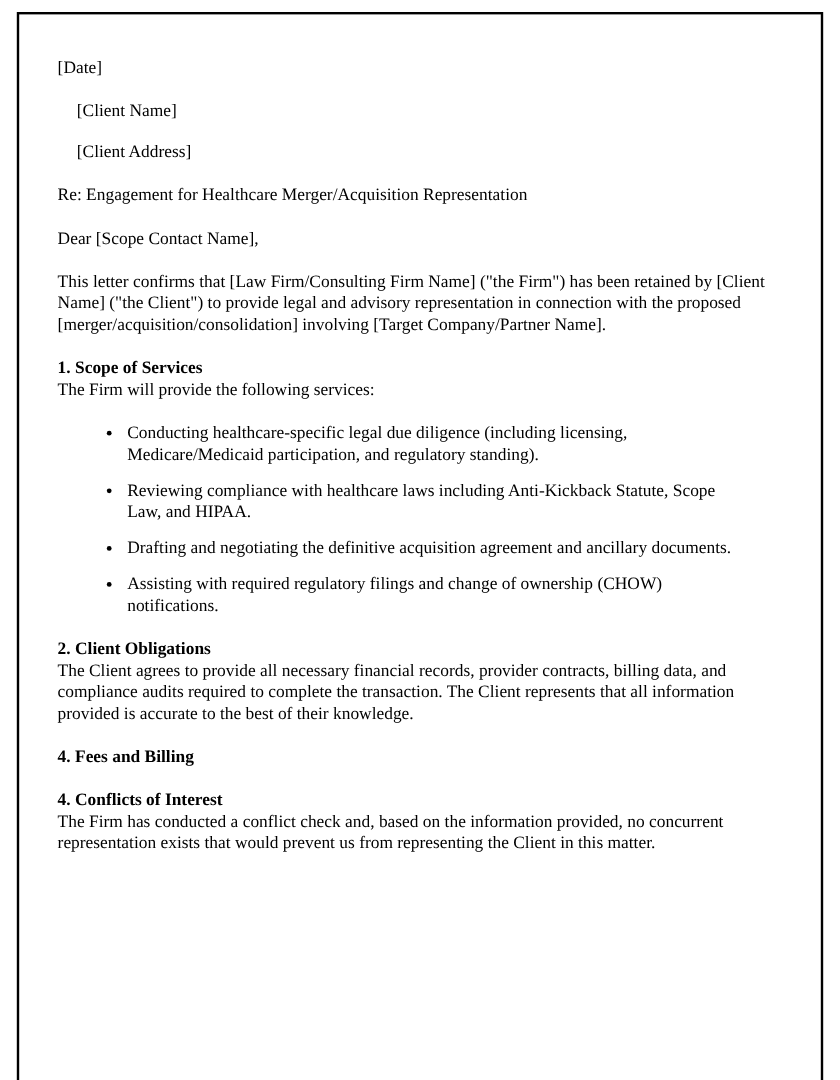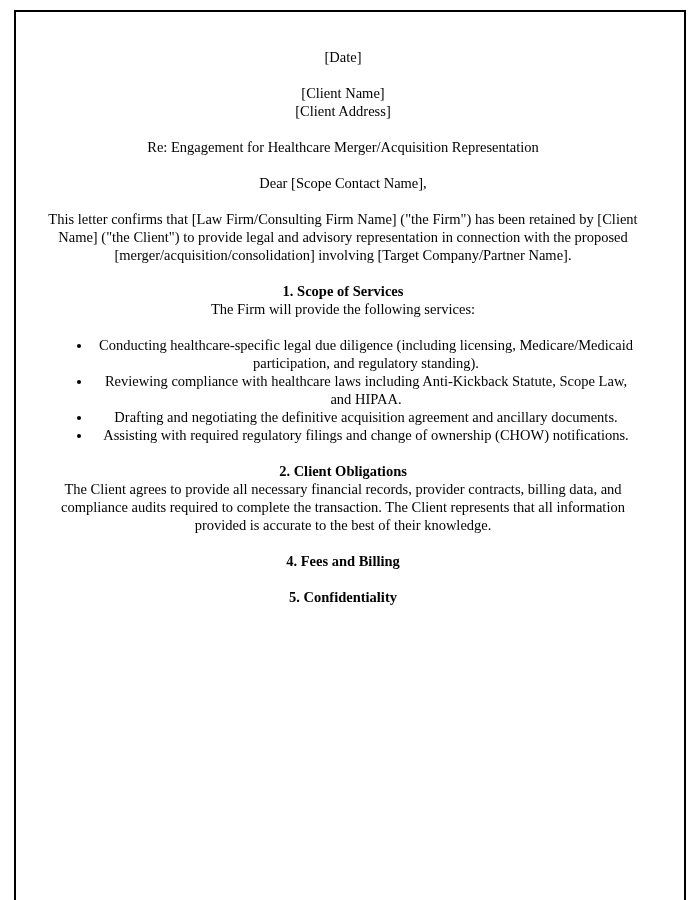--- a/index.html
+++ b/index.html
@@ -21,32 +21,32 @@
     top: 10px;
     width: 672px;
     height: 1100px; 
     box-sizing: border-box;
     border: 2px solid #000000;
     background: #ffffff;
     padding: 36px 46px 0 32px;
     font-size: 14.5px;
     line-height: 18px;
   }
-  .blk { margin-top: 18px; text-align: center; }
+  .blk { margin-top: 18px; }
   .blk.first { margin-top: 0; }
-  .addr-line { margin: 0; }
+  .addr-line { margin: 16px; }
   .sec-heading { font-weight: bold; }
   .sec-body { margin: 0; }
   ul.bullets {
     margin: 18px 0 0 0;
     padding: 0 0 0 44px;
     list-style-type: disc;
   }
   ul.bullets li {
-    margin: 0;
+    margin: 12px;
     padding-left: 2px;
   }
 </style>
 </head>
 <body>
 
 <div class="page">
 
   <div class="blk first">[Date]</div>
 
@@ -74,18 +74,19 @@
 
   <div class="blk">
     <div class="sec-heading">2. Client Obligations</div>
     <div class="sec-body">The Client agrees to provide all necessary financial records, provider contracts, billing data, and compliance audits required to complete the transaction. The Client represents that all information provided is accurate to the best of their knowledge.</div>
   </div>
 
   <div class="blk">
     <div class="sec-heading">4. Fees and Billing</div>
   </div>
 
+  <div class="blk">
+    <div class="sec-heading">4. Conflicts of Interest</div>
+    <div class="sec-body">The Firm has conducted a conflict check and, based on the information provided, no concurrent representation exists that would prevent us from representing the Client in this matter.</div>
+  </div>
 
-  <div class="blk">
-    <div class="sec-heading">5. Confidentiality</div>
-  </div>
 
 </div>
 
 </body></html>

